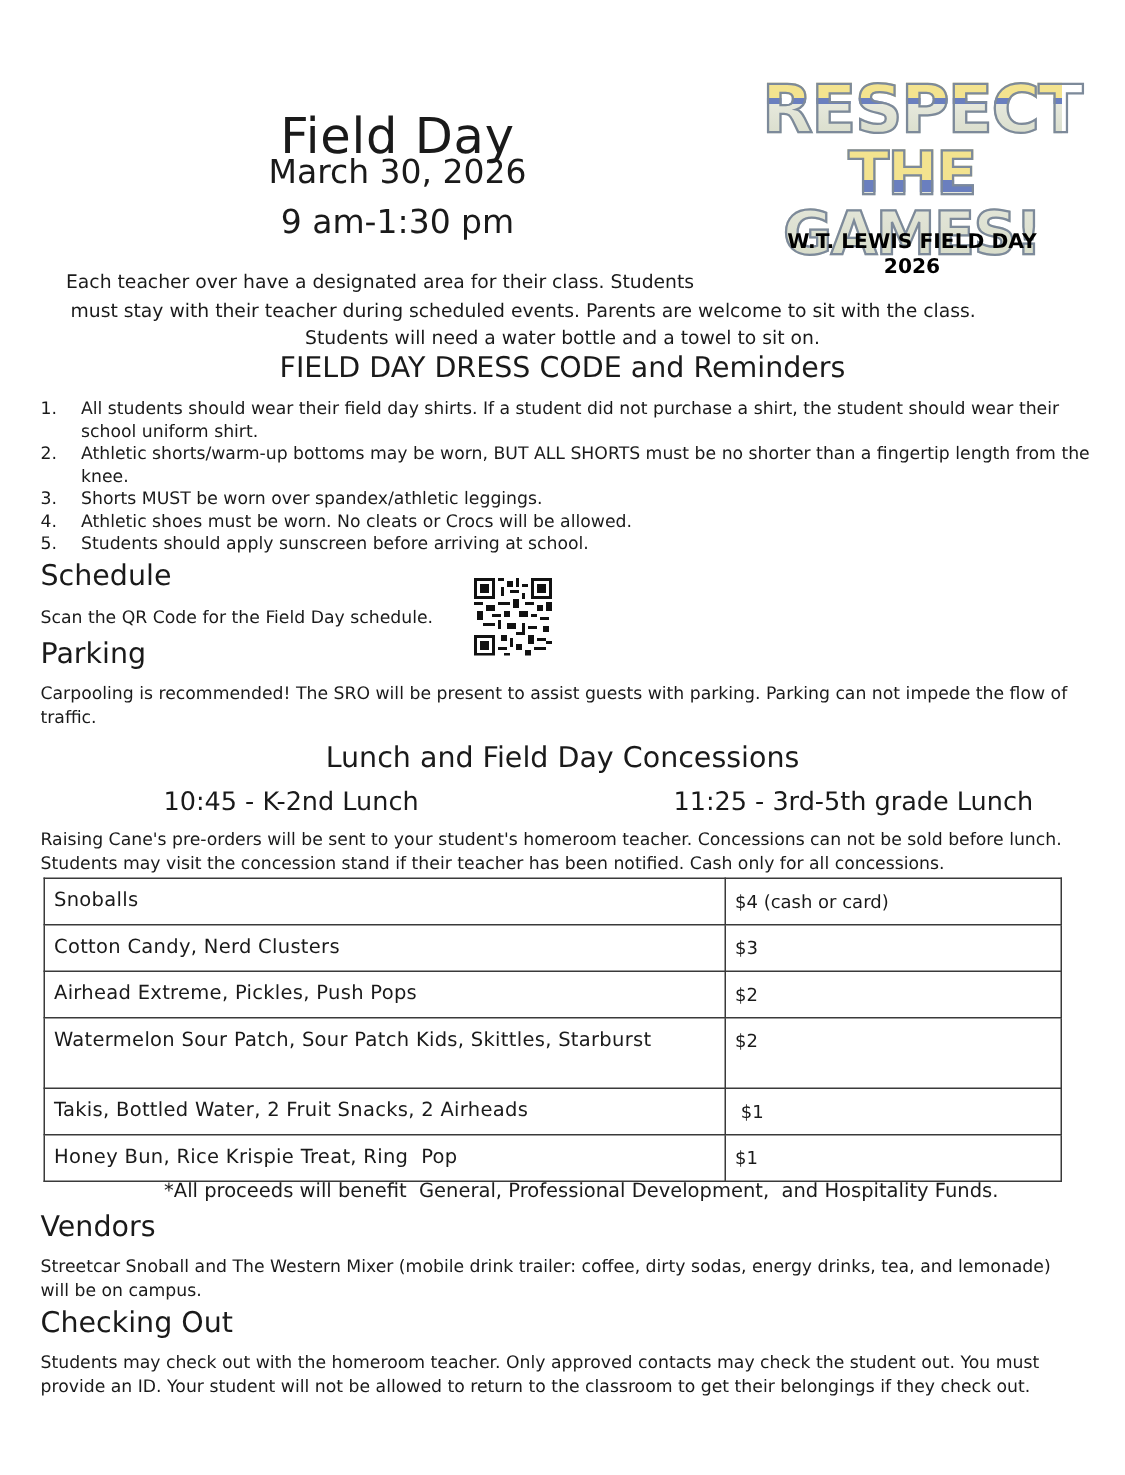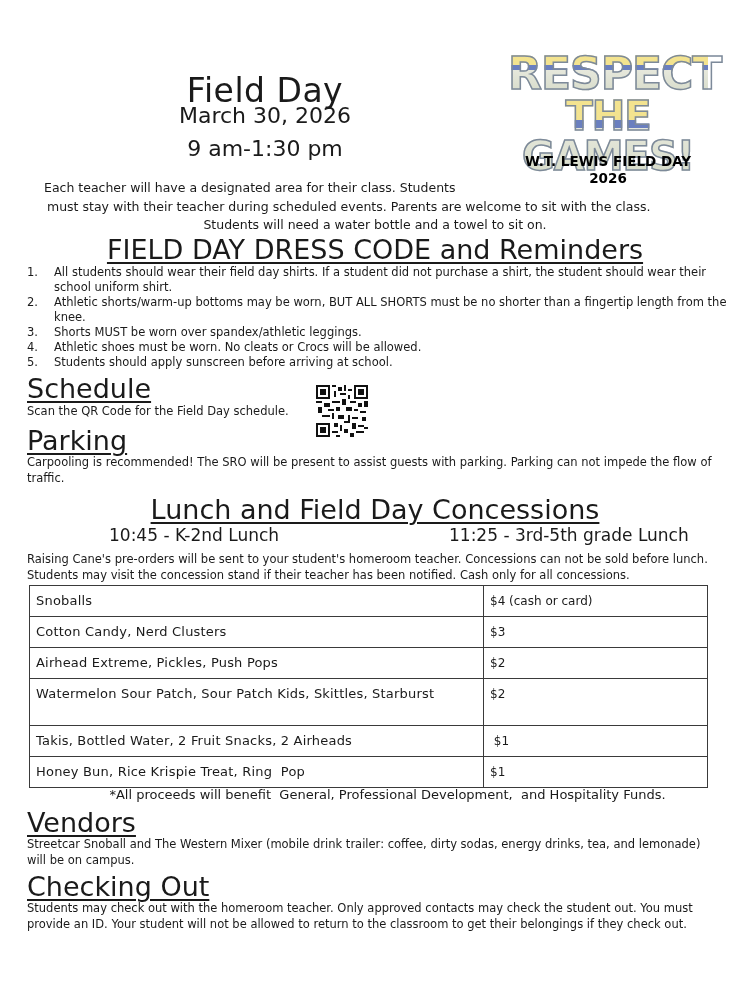--- a/index.html
+++ b/index.html
@@ -26,21 +26,21 @@
   }
   .logo-l1 { position: absolute; left: 0; top: 0; width: 200px; font-size: 44px; }
   .logo-l2 { position: absolute; left: 0; top: 44px; width: 200px; font-size: 40px; }
   .logo-sub { position: absolute; left: 0; top: 101px; width: 200px; text-align: center; color: #000000; font-weight: bold; font-size: 13.5px; line-height: 17px; }
 
   .intro { font-size: 12.5px; line-height: 17px; }
   .intro1 { left: 44px; top: 179px; }
   .intro2 { left: 47px; top: 198px; }
   .intro3 { left: 0; top: 216px; width: 750px; text-align: center; }
 
-  .section-heading { font-size: 27px; text-decoration: underline; text-underline-offset: 3px; text-decoration-thickness: 1.5px; }
+  .section-heading { font-size: 19px; text-underline-offset: 3px; text-decoration-thickness: 1.5px; }
   .center-heading { left: 0; width: 750px; text-align: center; }
 
   ol.rules { left: 27px; top: 265px; width: 700px; list-style: none; font-size: 11.5px; line-height: 15px; }
   ol.rules li { position: relative; padding-left: 27px; }
   ol.rules li .num { position: absolute; left: 0; top: 0; }
 
   .body-text { font-size: 11.5px; line-height: 16px; }
 
   .qr { left: 316px; top: 385px; width: 52px; height: 52px; }
 
@@ -62,21 +62,21 @@
 
 <div class="abs logo">
   <div class="logo-word logo-l1">RESPECT</div>
   <div class="logo-word logo-l2">THE GAMES!</div>
   <div class="logo-sub">
     <div>W.T. LEWIS FIELD DAY</div>
     <div>2026</div>
   </div>
 </div>
 
-<div class="abs intro intro1">Each teacher will have a designated area for their class.  Students</div>
+<div class="abs intro intro1">Each teacher over have a designated area for their class.  Students</div>
 <div class="abs intro intro2">must stay with their teacher during scheduled events.   Parents are welcome to sit with the class.</div>
 <div class="abs intro intro3">Students will need a water bottle and a towel to sit on.</div>
 
 <div class="abs section-heading center-heading" style="top:234px;">FIELD DAY DRESS CODE and Reminders</div>
 <ol class="abs rules">
   <li><span class="num">1.</span><span>All students should wear their field day shirts.  If a student did not purchase a shirt, the student should wear their school uniform shirt.</span></li>
   <li><span class="num">2.</span><span>Athletic shorts/warm-up bottoms may be worn, BUT ALL SHORTS must be no shorter than a fingertip length from the knee.</span></li>
   <li><span class="num">3.</span><span>Shorts MUST be worn over spandex/athletic leggings.</span></li>
   <li><span class="num">4.</span><span>Athletic shoes must be worn.  No cleats or Crocs will be allowed.</span></li>
   <li><span class="num">5.</span><span>Students should apply sunscreen before arriving at school.</span></li>

